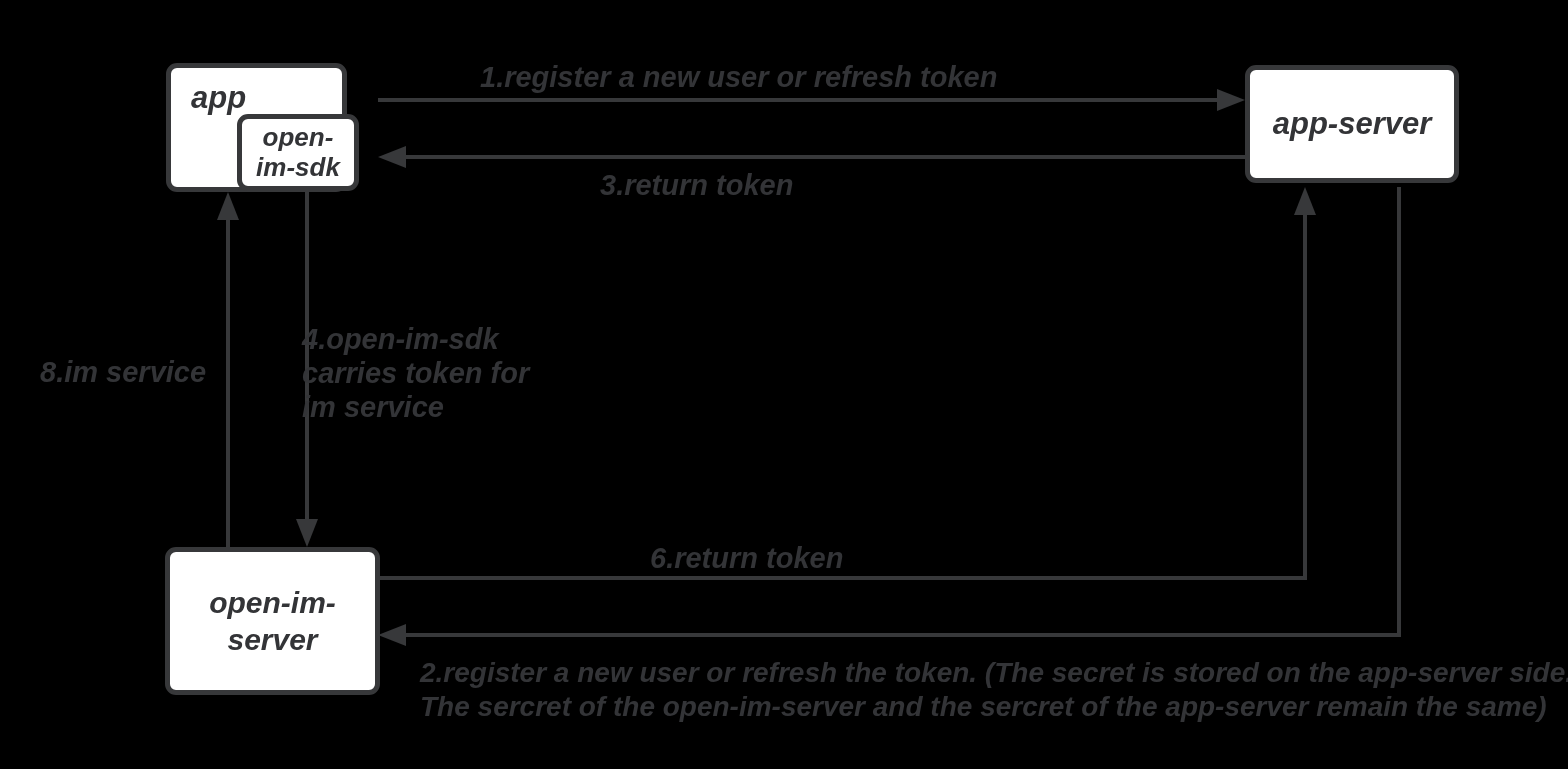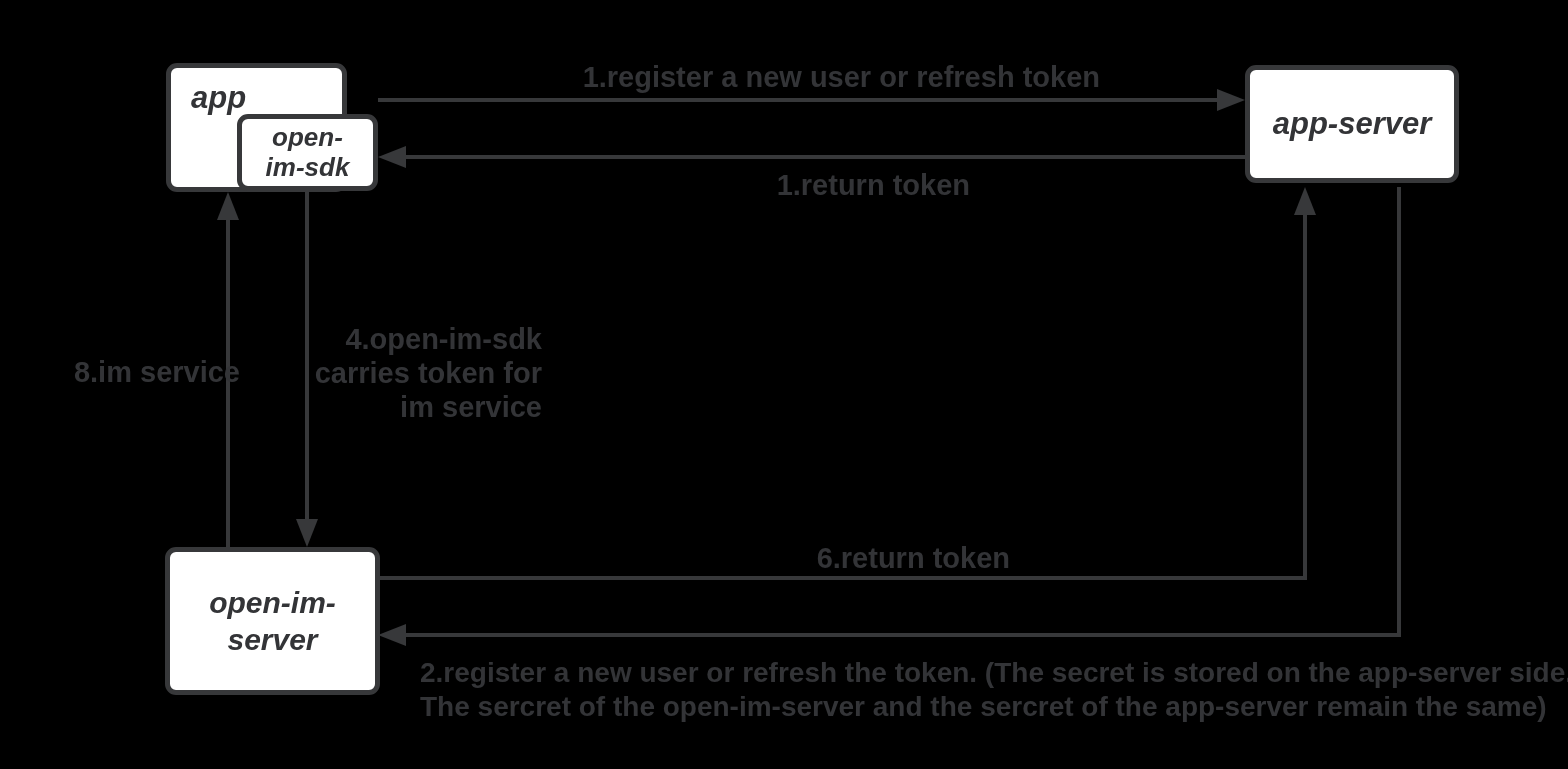--- a/index.html
+++ b/index.html
@@ -41,39 +41,40 @@
   .hline{height:4px;}
   .vline{width:4px;}
   .arr{position:absolute;width:0;height:0;}
   .arr-right{border-top:11px solid transparent;border-bottom:11px solid transparent;border-left:28px solid var(--stroke);}
   .arr-left {border-top:11px solid transparent;border-bottom:11px solid transparent;border-right:28px solid var(--stroke);}
   .arr-up   {border-left:11px solid transparent;border-right:11px solid transparent;border-bottom:28px solid var(--stroke);}
   .arr-down {border-left:11px solid transparent;border-right:11px solid transparent;border-top:28px solid var(--stroke);}
   .edge-label{
     position:absolute;
     color:var(--text);
+    font-style:italic;
     font-weight:bold;
     font-size:29px;
     line-height:34px;
-    text-align:right;
+    text-align:left;
     white-space:pre;
   }
 </style>
 </head>
 <body>
 
 <div class="canvas">
 
   <div class="hline" style="left:378px;top:98px;width:841px;"></div>
   <div class="arr arr-right" style="left:1217px;top:89px;"></div>
   <div class="edge-label" style="left:480px;top:60px;width:620px;">1.register a new user or refresh token</div>
 
   <div class="hline" style="left:406px;top:155px;width:839px;"></div>
   <div class="arr arr-left" style="left:378px;top:146px;"></div>
-  <div class="edge-label" style="left:600px;top:168px;width:370px;">1.return token</div>
+  <div class="edge-label" style="left:600px;top:168px;width:370px;">3.return token</div>
 
   <div class="vline" style="left:305px;top:190px;height:331px;"></div>
   <div class="arr arr-down" style="left:296px;top:519px;"></div>
   <div class="edge-label" style="left:302px;top:322px;width:240px;">4.open-im-sdk
 carries token for
 im service</div>
 
   <div class="vline" style="left:226px;top:220px;height:327px;"></div>
   <div class="arr arr-up" style="left:217px;top:192px;"></div>
   <div class="edge-label" style="left:40px;top:355px;width:200px;">8.im service</div>
@@ -86,21 +87,21 @@
   <div class="vline" style="left:1397px;top:187px;height:450px;"></div>
   <div class="hline" style="left:406px;top:633px;width:995px;"></div>
   <div class="arr arr-left" style="left:378px;top:624px;"></div>
   <div class="edge-label" style="left:420px;top:656px;width:1120px;font-size:28px;">2.register a new user or refresh the token. (The secret is stored on the app-server side.
 The sercret of the open-im-server and the sercret of the app-server remain the same)</div>
 
   <div class="node" style="left:166px;top:63px;width:181px;height:129px;">
     <div class="node-label" style="position:absolute;left:20px;top:12px;font-size:31px;">app</div>
   </div>
 
-  <div class="node" style="left:237px;top:114px;width:141px;height:77px;">
+  <div class="node" style="left:237px;top:114px;width:122px;height:77px;">
     <div class="node-label center-label" style="font-size:26px;">open-
 im-sdk</div>
   </div>
 
   <div class="node" style="left:1245px;top:65px;width:214px;height:118px;">
     <div class="node-label center-label" style="font-size:31px;">app-server</div>
   </div>
 
   <div class="node" style="left:165px;top:547px;width:215px;height:148px;">
     <div class="node-label center-label" style="font-size:30px;line-height:1.25;">open-im-

